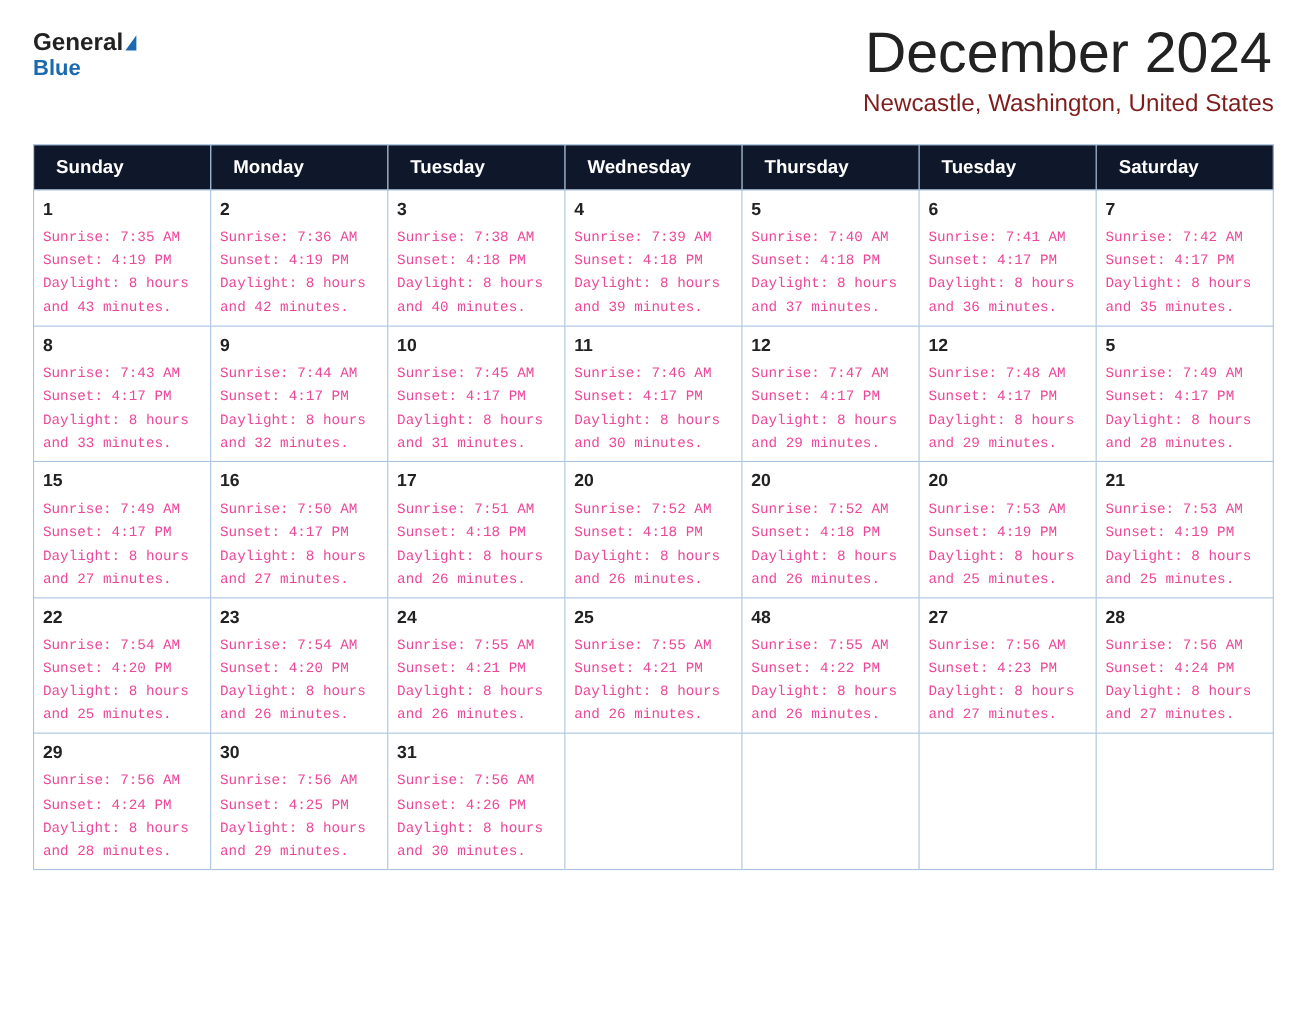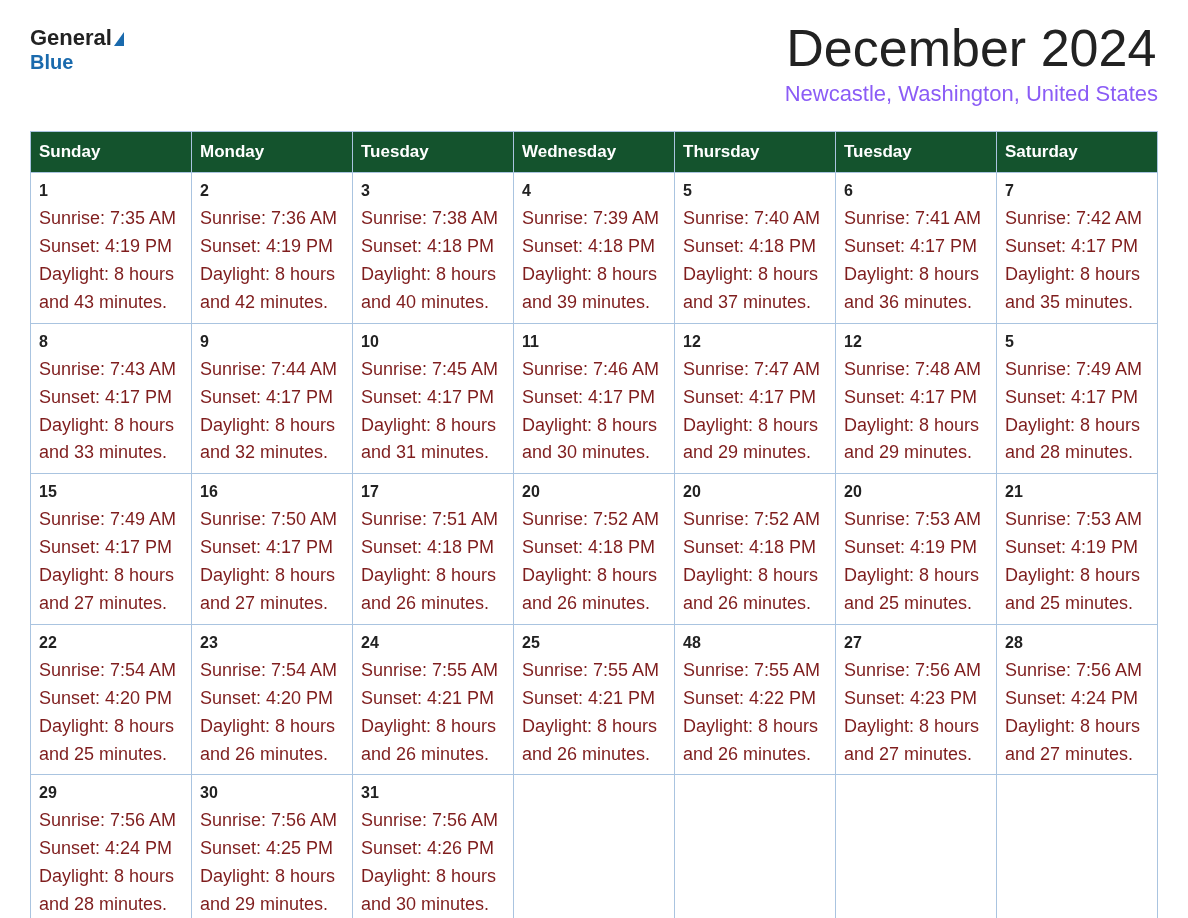--- a/index.html
+++ b/index.html
@@ -48,57 +48,58 @@
       text-align: center;
     }
     .month-title {
       font-size: 52px;
       font-weight: normal;
       color: #222;
       line-height: 1.1;
     }
     .location-subtitle {
       font-size: 22px;
-      color: #8b5cf6;
+      color: #7f1d1d;
       margin-top: 4px;
     }
     .calendar-table {
       width: 100%;
       border-collapse: collapse;
       margin-top: 8px;
     }
     .calendar-table th {
-      background-color: #14532d;
+      background-color: #0f172a;
       color: #fff;
       font-size: 17px;
       font-weight: bold;
-      padding: 10px 8px;
+      padding: 10px 20px;
       text-align: left;
       border: 1px solid #aac4e0;
     }
     .calendar-table td {
       border: 1px solid #aac4e0;
       vertical-align: top;
       padding: 6px 8px;
       font-size: 13.5px;
       line-height: 1.5;
       width: calc(100% / 7);
       min-height: 100px;
     }
     .day-number {
       font-size: 16px;
       font-weight: bold;
       color: #222;
       display: block;
       margin-bottom: 2px;
     }
     .day-info {
-      color: #7f1d1d;
-      font-size: 18px;
+      color: #ec4899;
+      font-size: 13px;
       line-height: 1.55;
+      font-family: Liberation Mono, monospace;
     }
     .empty-cell {
       background: #fff;
     }
     tr.week-row td {
       background: #fff;
     }
   </style>
 </head>
 <body>

